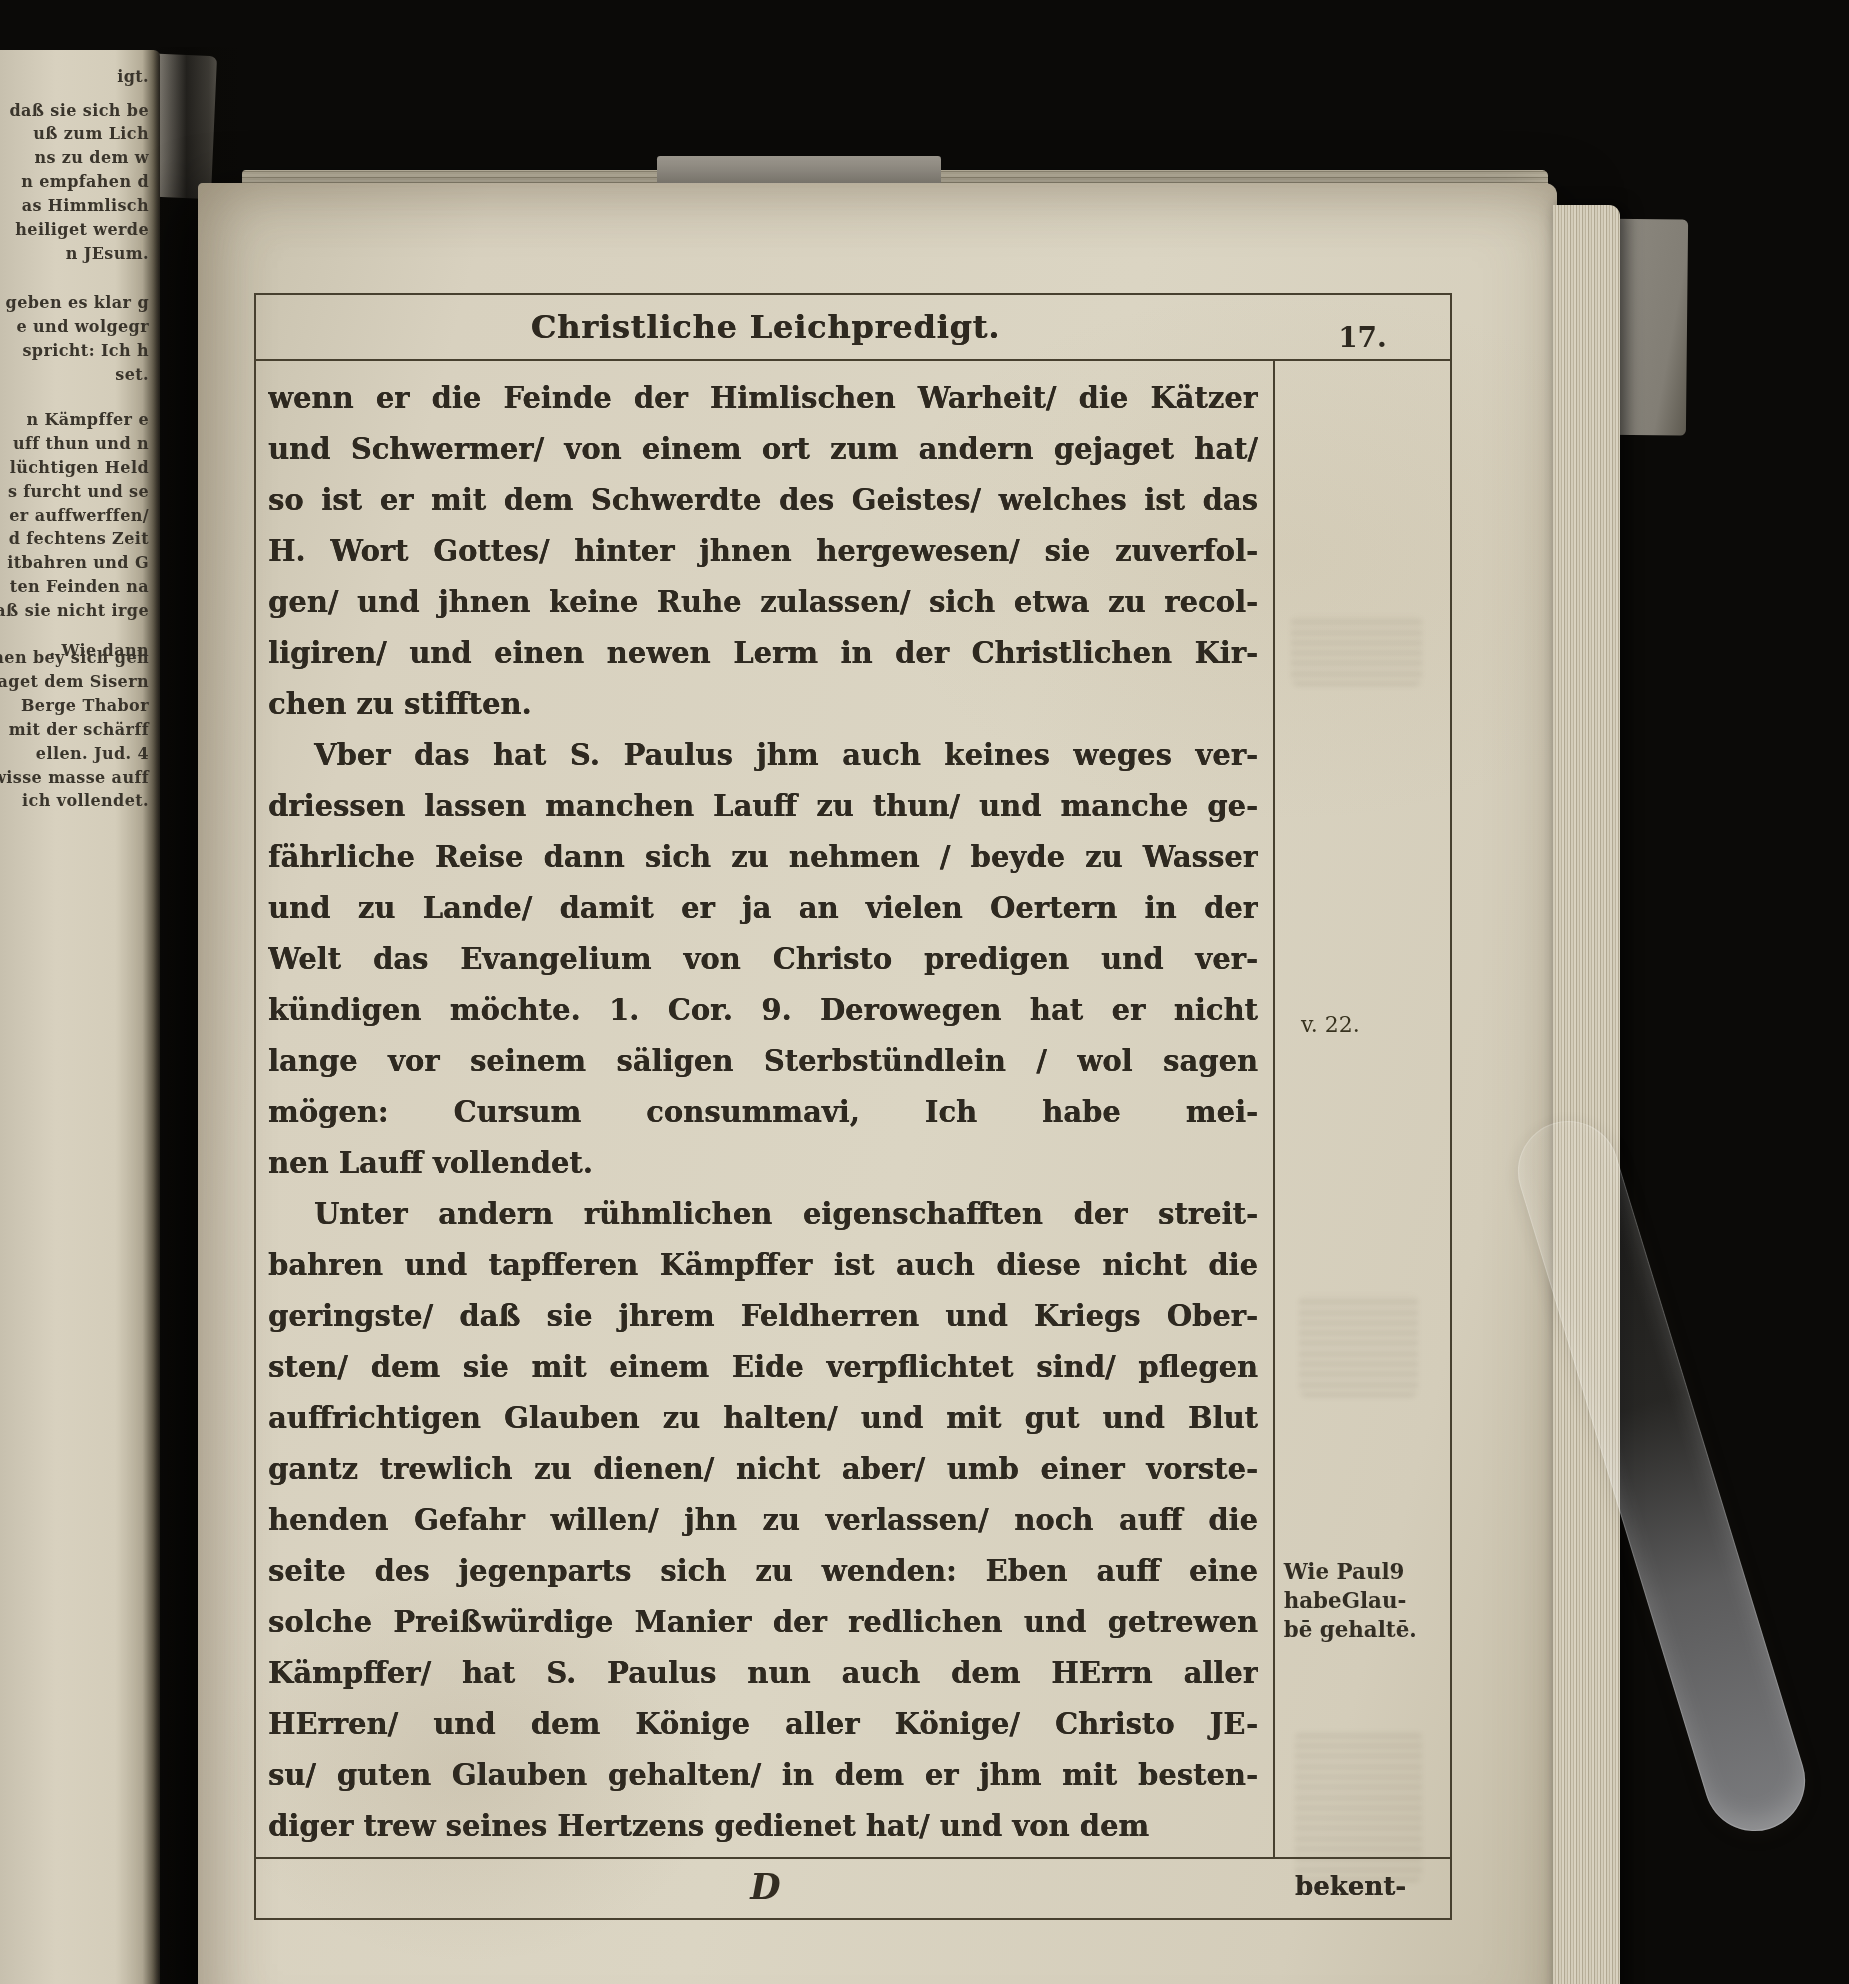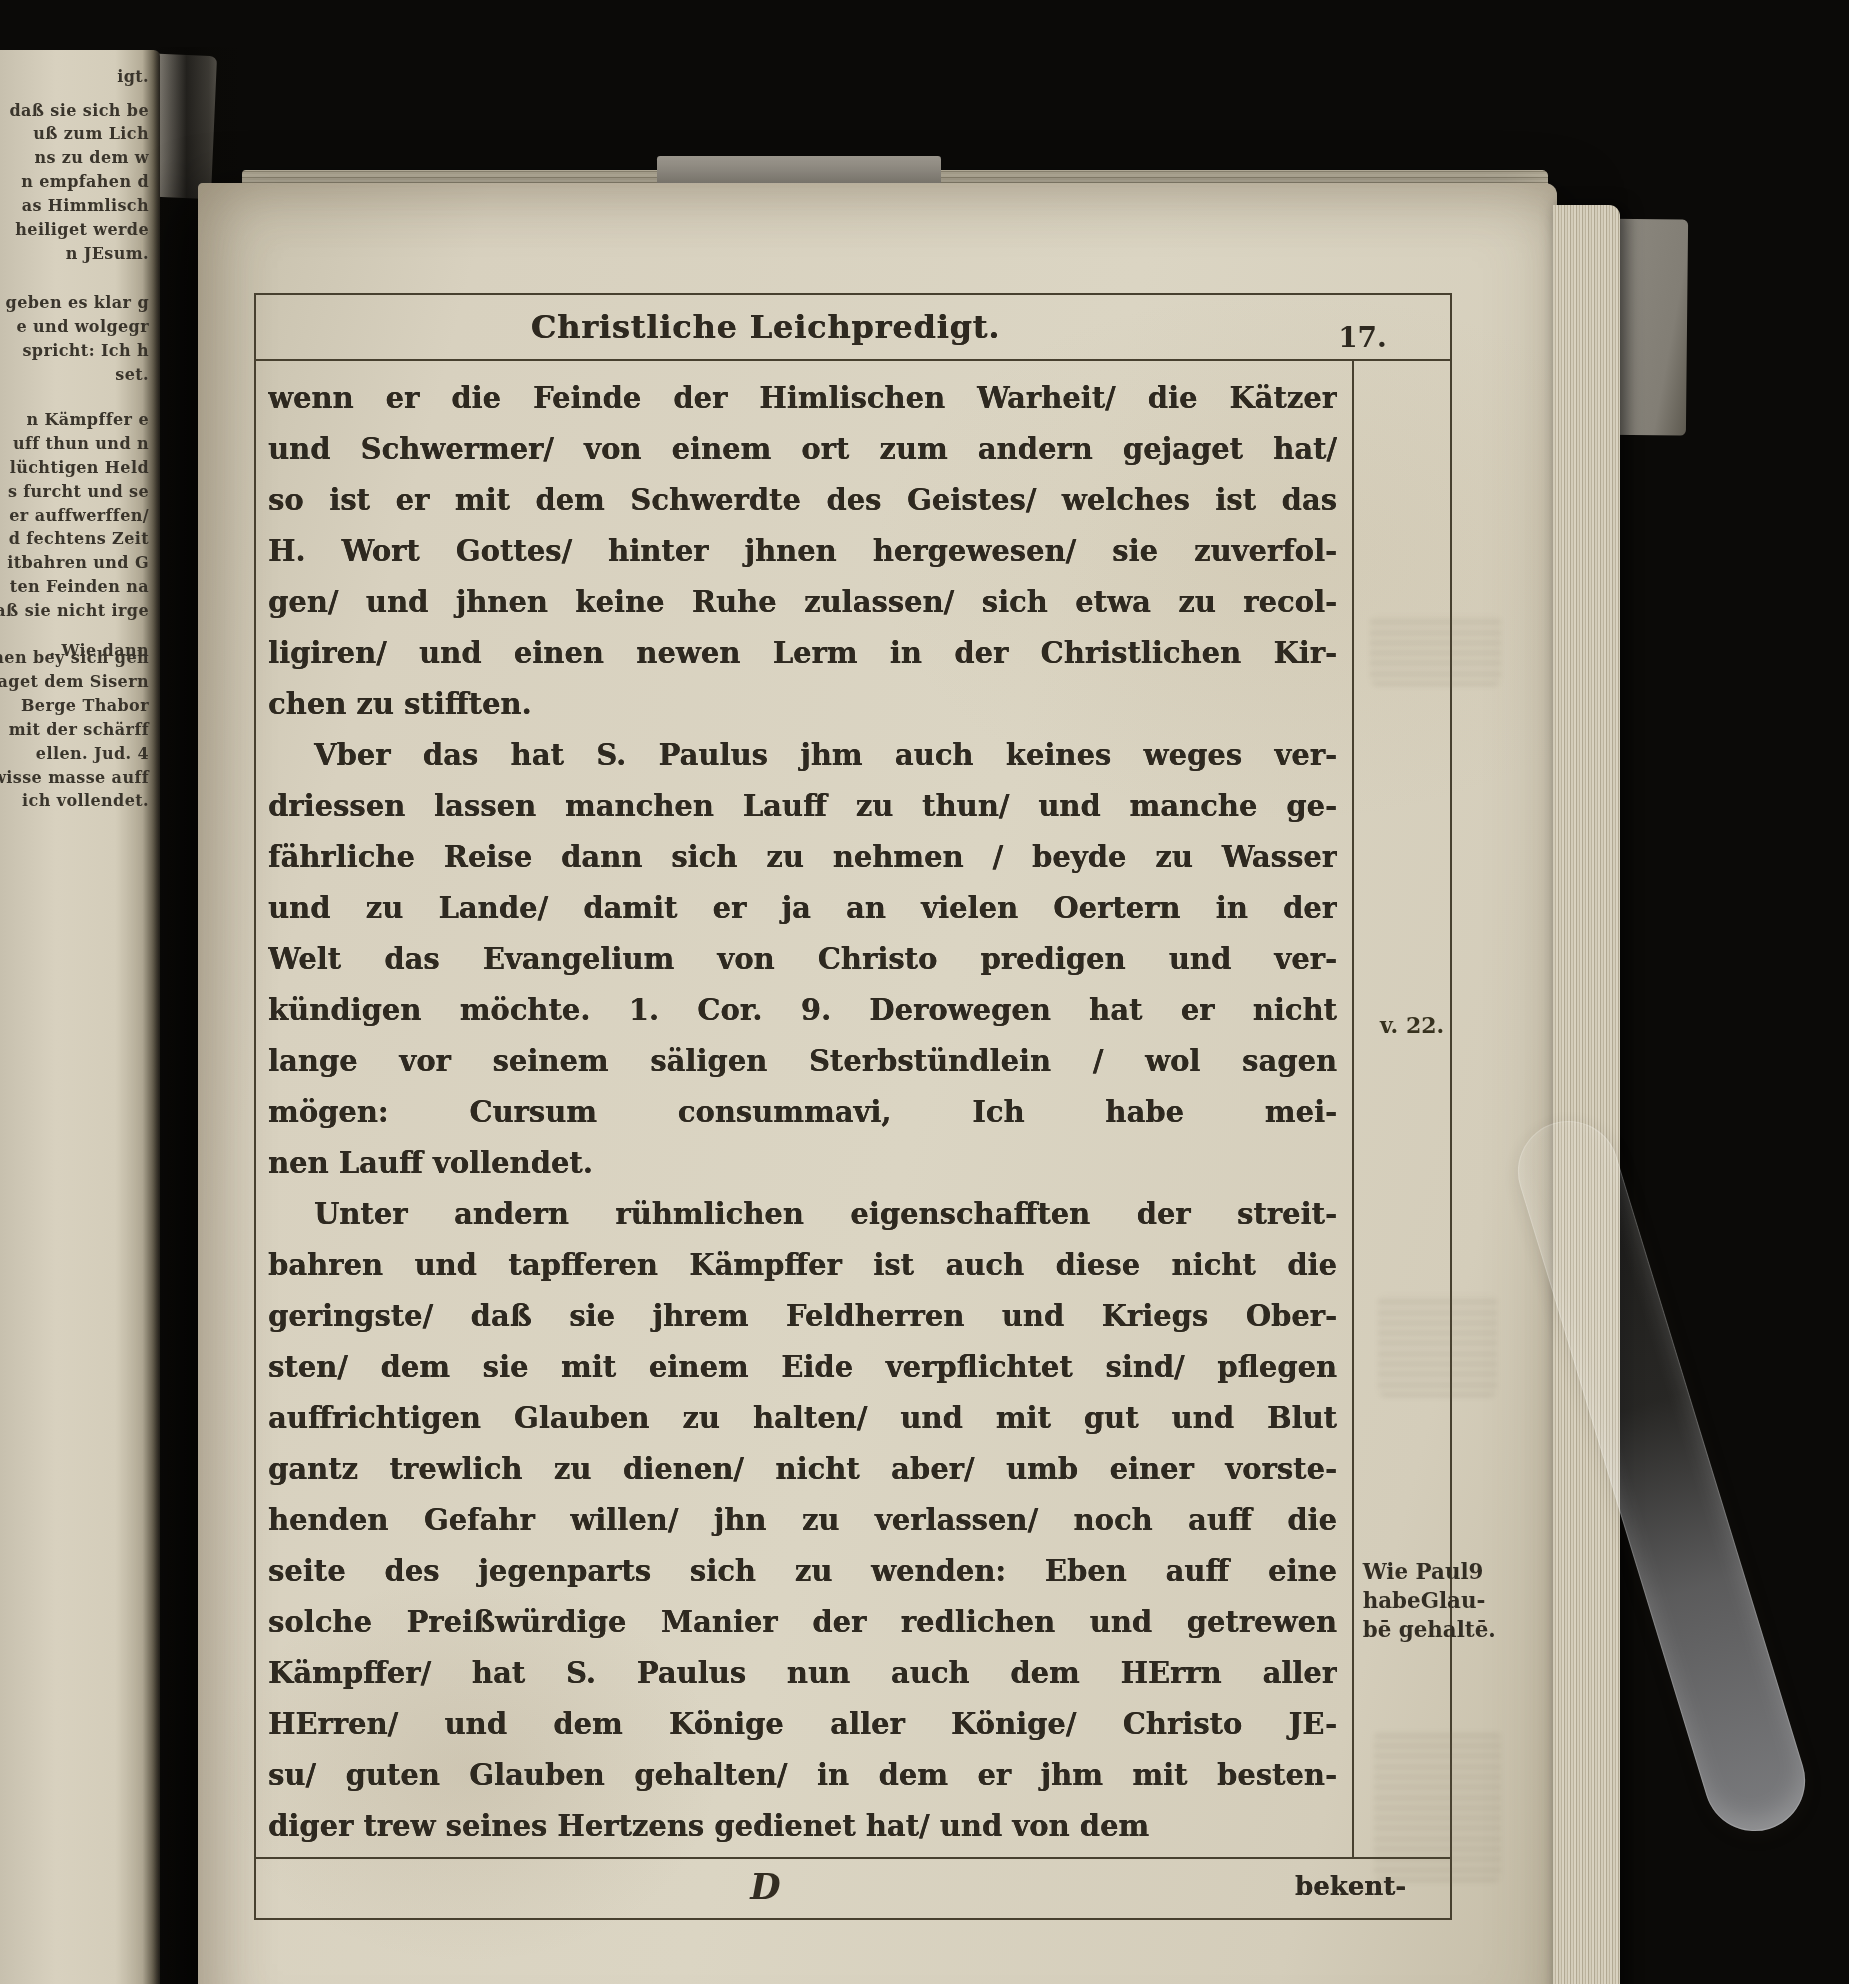--- a/index.html
+++ b/index.html
@@ -83,36 +83,36 @@
   }
   .header-title-wrap { width: 1019px; text-align: center; }
   .running-header {
     font-weight: 700; font-size: 32px; letter-spacing: 0.8px;
     text-shadow: 0.4px 0 currentColor;
   }
   .pagenum-wrap { flex: 1; text-align: center; margin-top: 20px; }
   .page-number { font-weight: 700; font-size: 28px; }
   .frame-body { flex: 1 1 auto; display: flex; min-height: 0; }
   .text-col {
-    width: 1098px; flex: none; box-sizing: border-box;
+    width: 1019px; flex: none; box-sizing: border-box;
     border-right: 2px solid #47402f;
     padding: 12px 15px 0 12px;
   }
   .tline {
     font-weight: 700; font-size: 29px; line-height: 51px; height: 51px;
     text-align: justify; text-align-last: justify;
     text-shadow: 0.2px 0 currentColor;
     white-space: normal; overflow: hidden;
   }
   .tline.indent { text-indent: 46px; }
   .tline.lastline { text-align-last: left; }
   .margin-col { flex: 1; position: relative; }
   .verse-ref {
     position: absolute; top: 651px; left: 26px;
-    font-weight: 700; font-size: 22px; color: #37321f;
+    font-weight: 400; font-size: 22px; color: #37321f;
   }
   .margin-gloss { position: absolute; top: 1196px; left: 8.7px; }
   .gloss-line {
     font-weight: 700; font-size: 21.4px; line-height: 29px;
     color: #332e24; white-space: nowrap;
   }
   .bleed {
     position: absolute; border-radius: 8px;
     background: repeating-linear-gradient(0deg, rgba(110,100,80,0.28) 0 4px, rgba(110,100,80,0.05) 4px 10.3px);
     filter: blur(2.8px); opacity: 0.5; pointer-events: none;

